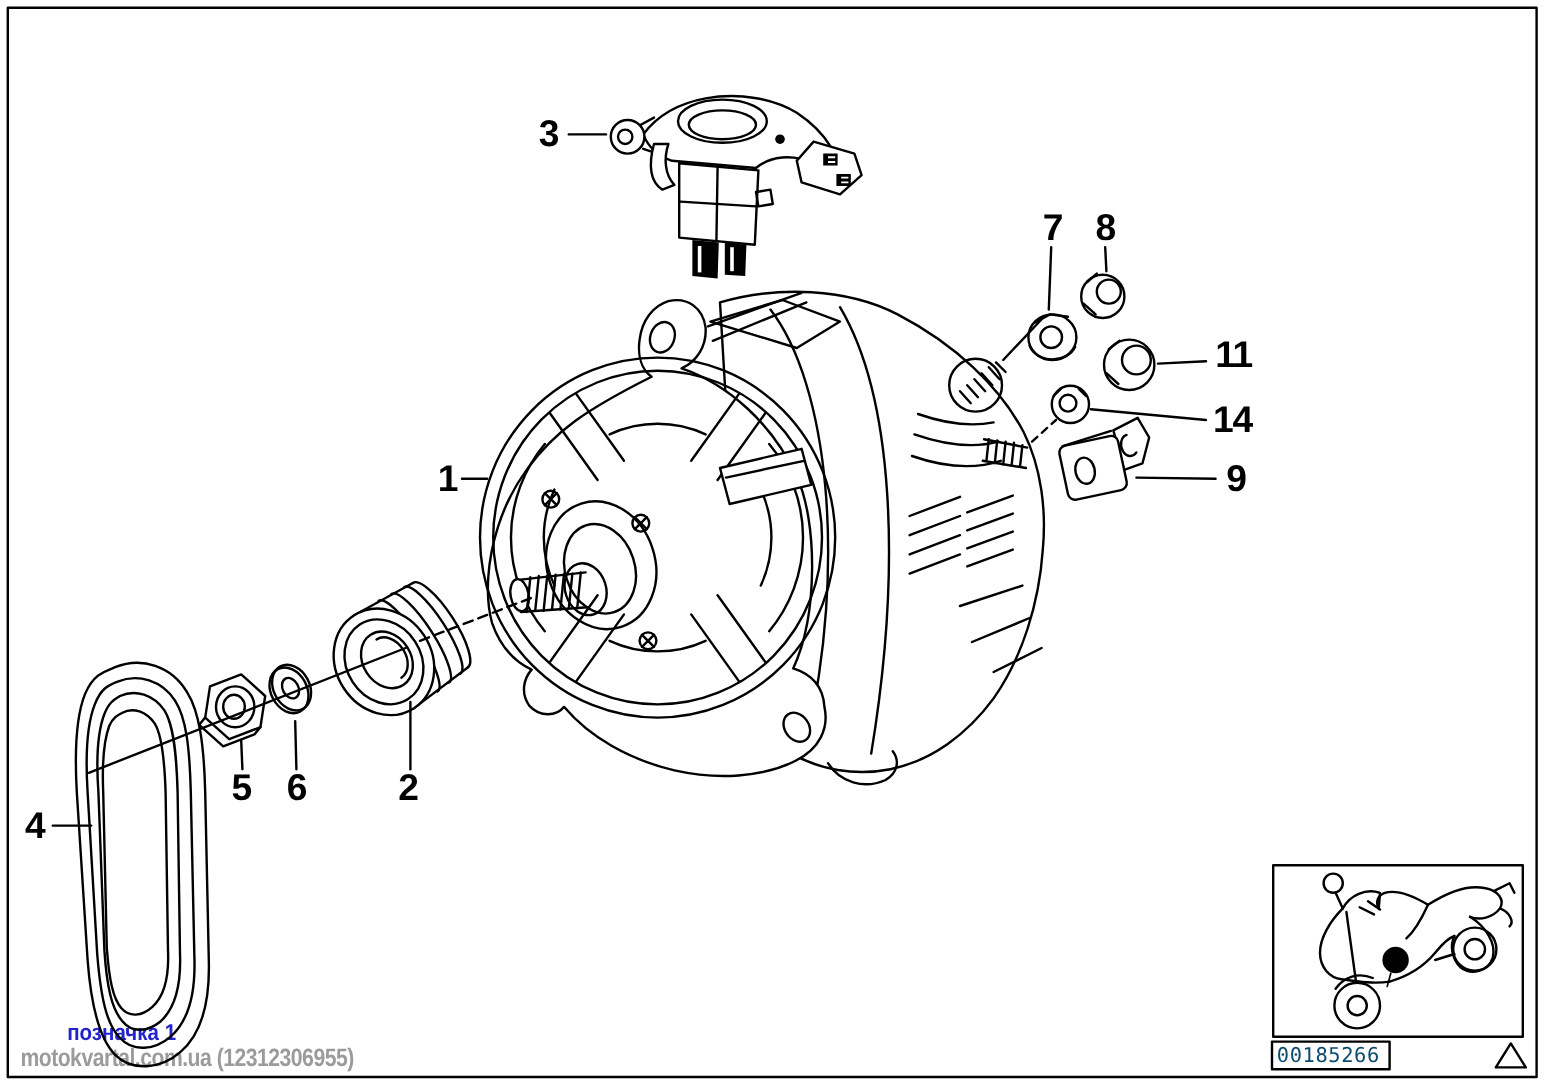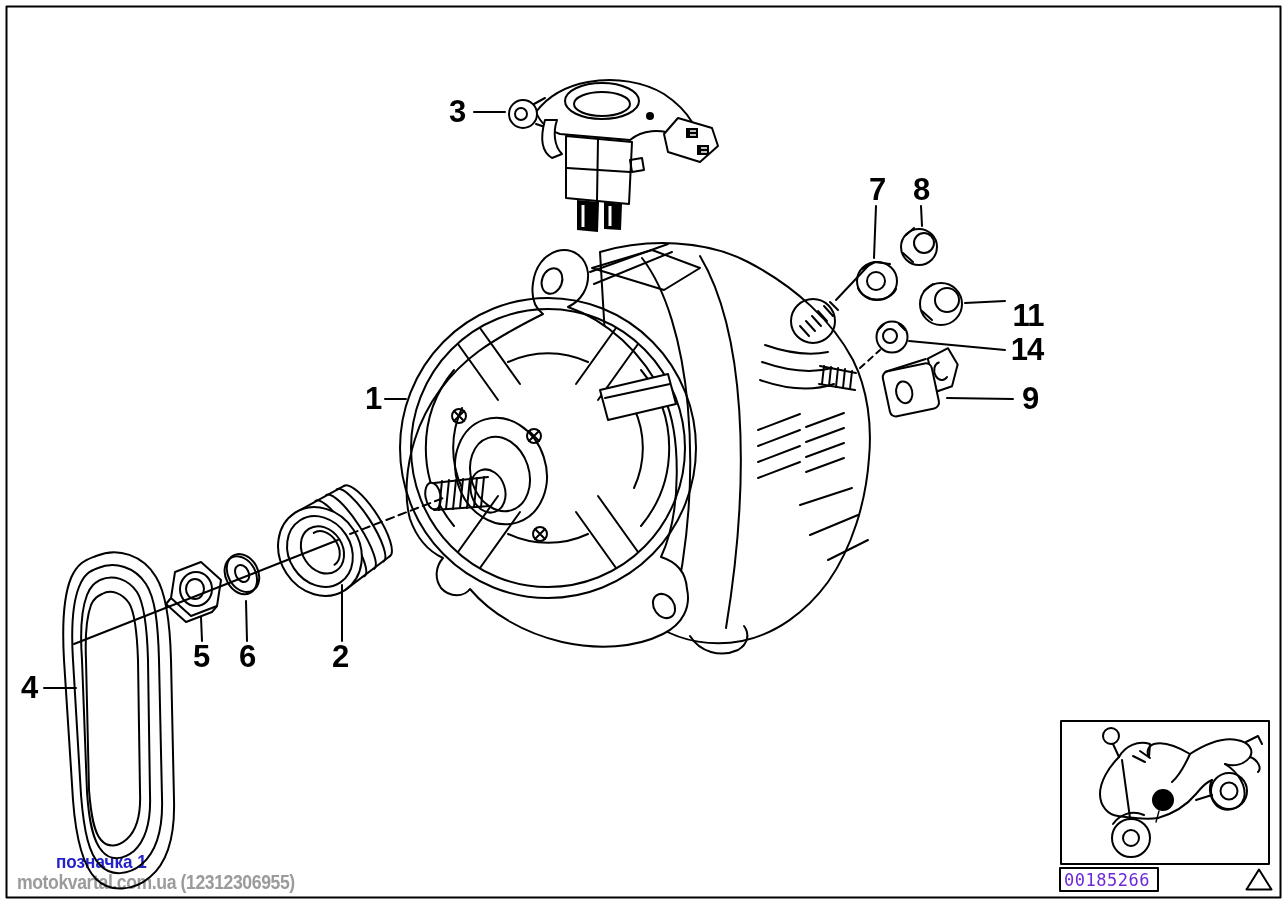--- a/index.html
+++ b/index.html
@@ -8,21 +8,21 @@
   .watermark-mark{position:absolute;left:56px;top:851px;z-index:1;
         font:bold 19px "Liberation Sans",sans-serif;color:#2323cc;
         transform:scaleX(0.9);transform-origin:left top;letter-spacing:0px;white-space:nowrap;}
   .watermark-site{position:absolute;left:17px;top:870px;z-index:1;
         font:bold 21px "Liberation Sans",sans-serif;color:#9b9b9b;
         transform:scaleX(0.84);transform-origin:left top;letter-spacing:-0.5px;white-space:nowrap;}
   svg.art{position:absolute;left:0;top:0;z-index:2;}
   .callout{position:absolute;z-index:3;transform:translate(-50%,-50%);
         font:bold 31px "Liberation Sans",sans-serif;color:#000;letter-spacing:-1px;white-space:nowrap;}
   .image-number{position:absolute;z-index:3;left:1064px;top:870px;width:92px;height:20px;
-        font:17px "DejaVu Sans Mono",monospace;letter-spacing:0.5px;color:#6d28d9;}
+        font:17px "DejaVu Sans Mono",monospace;letter-spacing:0.5px;color:#0c4a6e;}
   svg .ln{fill:none;stroke:#000;stroke-width:2;stroke-linecap:round;stroke-linejoin:round;}
   svg .w{fill:#ffffff;}
   svg .blk{fill:#000;stroke:none;}
 </style>
 </head>
 <body>
 
 <div class="page">
 
   <div class="watermark-mark">позначка 1</div>
@@ -259,16 +259,16 @@
   <div class="callout" style="left:373px;top:399px;">1</div>
   <div class="callout" style="left:340px;top:657px;">2</div>
   <div class="callout" style="left:457px;top:112px;">3</div>
   <div class="callout" style="left:29px;top:688px;">4</div>
   <div class="callout" style="left:201px;top:657px;">5</div>
   <div class="callout" style="left:247px;top:657px;">6</div>
   <div class="callout" style="left:877px;top:190px;">7</div>
   <div class="callout" style="left:921px;top:190px;">8</div>
   <div class="callout" style="left:1030px;top:399px;">9</div>
   <div class="callout" style="left:1027px;top:350px;">14</div>
-  <div class="callout" style="left:1028px;top:316px;">11</div>
+  <div class="callout" style="left:1028px;top:296px;">11</div>
 
   <div class="image-number">00185266</div>
 </div>
 
 </body></html>

